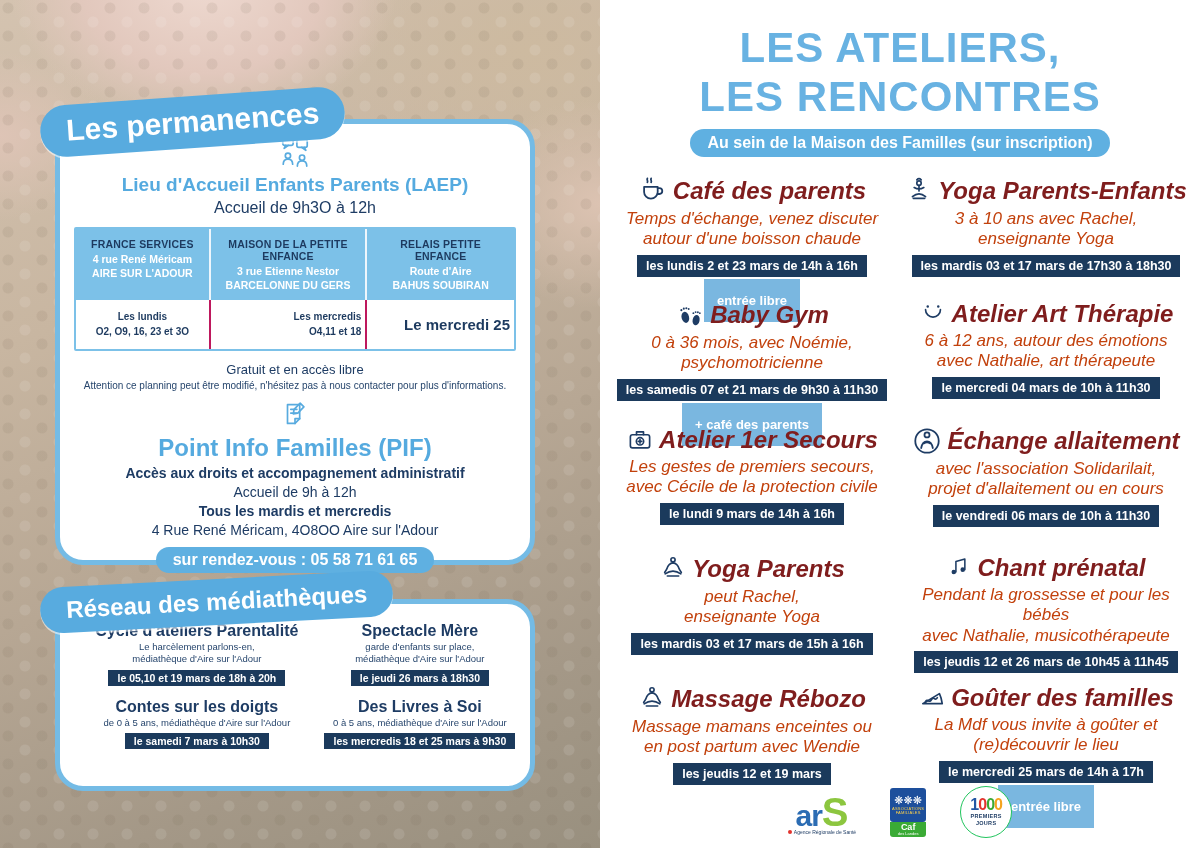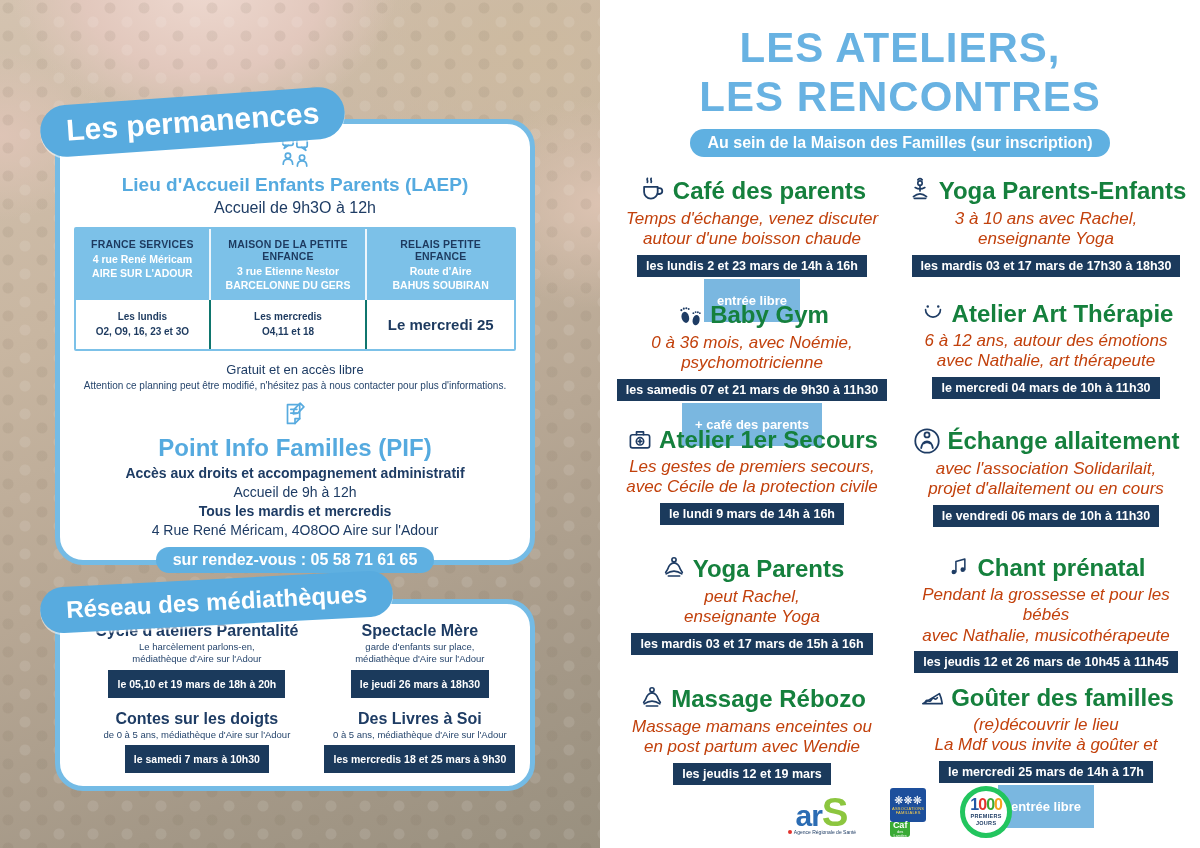--- a/index.html
+++ b/index.html
@@ -40,51 +40,51 @@
 
   .sched-table { margin:10px 2px 0; border:2px solid #7cc1e8; border-radius:2px; }
   .sched-head { display:grid; grid-template-columns:1fr 1.18fr 1.12fr; background:#7cc1e8; }
   .sched-head > div { padding:9px 6px 8px; }
   .sched-head > div + div { border-left:2px solid #eef6fc; }
   .th-name { font-size:10.5px; font-weight:bold; color:#1d3a5f; letter-spacing:0.2px; }
   .th-addr { font-size:10.5px; color:#fff; font-weight:600; line-height:1.35; margin-top:2px; }
   .sched-row { display:grid; grid-template-columns:1fr 1.18fr 1.12fr; background:#fff; }
   .sched-row > div { padding:10px 4px; font-size:10px; color:#1d3a5f; font-weight:600;
     line-height:1.45; display:flex; flex-direction:column; justify-content:center; }
-  .sched-row > div + div { border-left:2px solid #0f766e; }
+  .sched-row > div + div { border-left:2px solid #be185d;text-align:right; }
   .sched-big { font-size:15px !important; font-weight:bold; }
 
   #free-note { font-size:13px; font-weight:normal; margin-top:11px; }
   #warning-note { font-size:10px; margin-top:3px; color:#27466d; }
 
   #pif-title { font-size:24px; margin-top:1px; }
   .pif-line { font-size:14px; color:#1e3c64; margin-top:3px; }
   .pif-bold { font-weight:bold; }
   #pif-pill { display:inline-block; margin-top:9px; background:#5fb0e1; color:#fff;
     font-weight:bold; font-size:16px; padding:4px 17px; border-radius:16px; }
 
   .media-grid { display:grid; grid-template-columns:56% 44%; row-gap:12px; margin-top:2px; }
   .media-item .m-title { font-size:16px; font-weight:bold; color:#1e3c64; }
   .media-item .m-desc { font-size:9.5px; color:#27466d; line-height:1.3; margin-top:1px; }
   .m-badge { display:inline-block; margin-top:4px; background:#1b3a5c; color:#fff;
-    font-weight:bold; font-size:10.5px; padding:8px 9px; }
+    font-weight:bold; font-size:10.5px; padding:2px 9px; }
 
   
   #right-page { left:600px; width:600px; background:#fff; }
   #main-title { text-align:center; margin-top:24px; color:#68b2e2; font-weight:800;
     font-size:42px; line-height:1.16; letter-spacing:1px; }
   #subtitle-pill-wrap { text-align:center; margin-top:8px; }
   #subtitle-pill { display:inline-block; background:#5fb0e1; color:#fff; font-weight:bold;
     font-size:16px; padding:5px 18px; border-radius:19px; }
 
   #workshops { position:absolute; left:6px; top:172px; width:588px; display:grid;
     grid-template-columns:292px 296px; grid-template-rows:124px 126px 128px 130px 140px; }
   .ws { text-align:center; padding-top:4px; }
   .ws-title { display:flex; align-items:center; justify-content:center; gap:5px;
-    font-size:24px; font-weight:bold; color:#15803d; }
+    font-size:24px; font-weight:bold; color:#7f1d1d;font-style:italic; }
   .ws-title svg { flex:0 0 auto; }
   .ws-desc { font-size:17px; color:#c2410c; line-height:1.2; margin-top:3px; font-weight:500;font-style:italic; }
   .ws-desc span { display:block; }
   .ws-badge { display:inline-block; margin-top:5px; background:#1b3a5c; color:#fff;
     font-weight:bold; font-size:12.5px; padding:4px 9px; white-space:nowrap; }
   .ws-subbadge { display:inline-block; margin-top:2px; background:#7ab7e0; color:#fff;
     font-weight:bold; font-size:13px; padding:14px 13px; }
 
   svg.ico { stroke:#1e3c64; stroke-width:1.9; fill:none; stroke-linecap:round; stroke-linejoin:round; }
   svg.ico .fill { fill:#1e3c64; stroke:none; }
@@ -95,26 +95,26 @@
     justify-content:center; align-items:center; gap:34px; }
   .logo { text-align:center; }
   .ars-ar { color:#2b6cb3; font-size:30px; font-weight:bold; letter-spacing:-1px; }
   .ars-s { color:#8cc63f; font-size:40px; font-weight:bold; }
   .ars-sub { font-size:5px; color:#1e3c64; white-space:nowrap; margin-top:-6px; }
   .ars-dot { display:inline-block; width:4px; height:4px; border-radius:50%; background:#e2332d; margin-right:2px; }
   .caf-box { width:36px; height:34px; background:#1d4f9c; border-radius:3px; color:#fff;
     font-size:11px; line-height:1; display:flex; flex-direction:column; align-items:center;
     justify-content:center; gap:1px; }
   .caf-top { font-size:4px; color:#ffd24a; letter-spacing:0.2px; }
-  .caf-band { width:20px; height:15px; background:#3aaa35; color:#fff; border-radius:0 0 3px 3px;
+  .caf-band { width:36px; height:15px; background:#3aaa35; color:#fff; border-radius:0 0 3px 3px;
     display:flex; flex-direction:column; align-items:center; justify-content:center; }
   .caf-label { font-size:9px; font-weight:bold; line-height:1; }
   .caf-sub { font-size:4px; line-height:1; }
   .mille-circle { width:52px; height:52px; border-radius:50%; background:#fff;
-    border:5px solid #22c55e; display:flex; flex-direction:column; align-items:center;
+    border:1px solid #22c55e; display:flex; flex-direction:column; align-items:center;
     justify-content:center; }
   .mille-digits { font-size:16px; font-weight:800; letter-spacing:-1px; line-height:1; }
   .d1{color:#2456a4;} .d2{color:#e2332d;} .d3{color:#3aaa35;} .d4{color:#f5a41f;}
   .mille-sub { font-size:5.5px; font-weight:bold; color:#1e3c64; line-height:1.2; letter-spacing:0.3px; }
 </style>
 </head>
 <body>
 
 <div class="page" id="left-page">
 
@@ -395,22 +395,22 @@
 
     <div class="ws">
       <div class="ws-title">
           <svg class="ico" width="28" height="28" viewBox="0 0 32 32">
           <path d="M5.5 22.5L24.5 11q2.2 4.5 3.2 11.5z"></path>
           <path d="M8.5 20.2q1.6-2.4 3.4-1t3.4-1.2 3.4-1.2 3.4-1.2"></path>
           </svg>
         <span>Goûter des familles</span>
         </div>
       <div class="ws-desc">
+          <span>La Mdf vous invite à goûter et</span>
           <span>(re)découvrir le lieu</span>
-          <span>La Mdf vous invite à goûter et</span>
         </div>
       <div class="ws-badge">le mercredi 25 mars de 14h à 17h</div><br>
       <div class="ws-subbadge">entrée libre</div>
     </div>
   </div>
 
   <div id="logos">
     <div class="logo">
       <div><span class="ars-ar">ar</span><span class="ars-s">S</span></div>
       <div class="ars-sub"><span class="ars-dot"></span><span>Agence Régionale de Santé</span></div>

